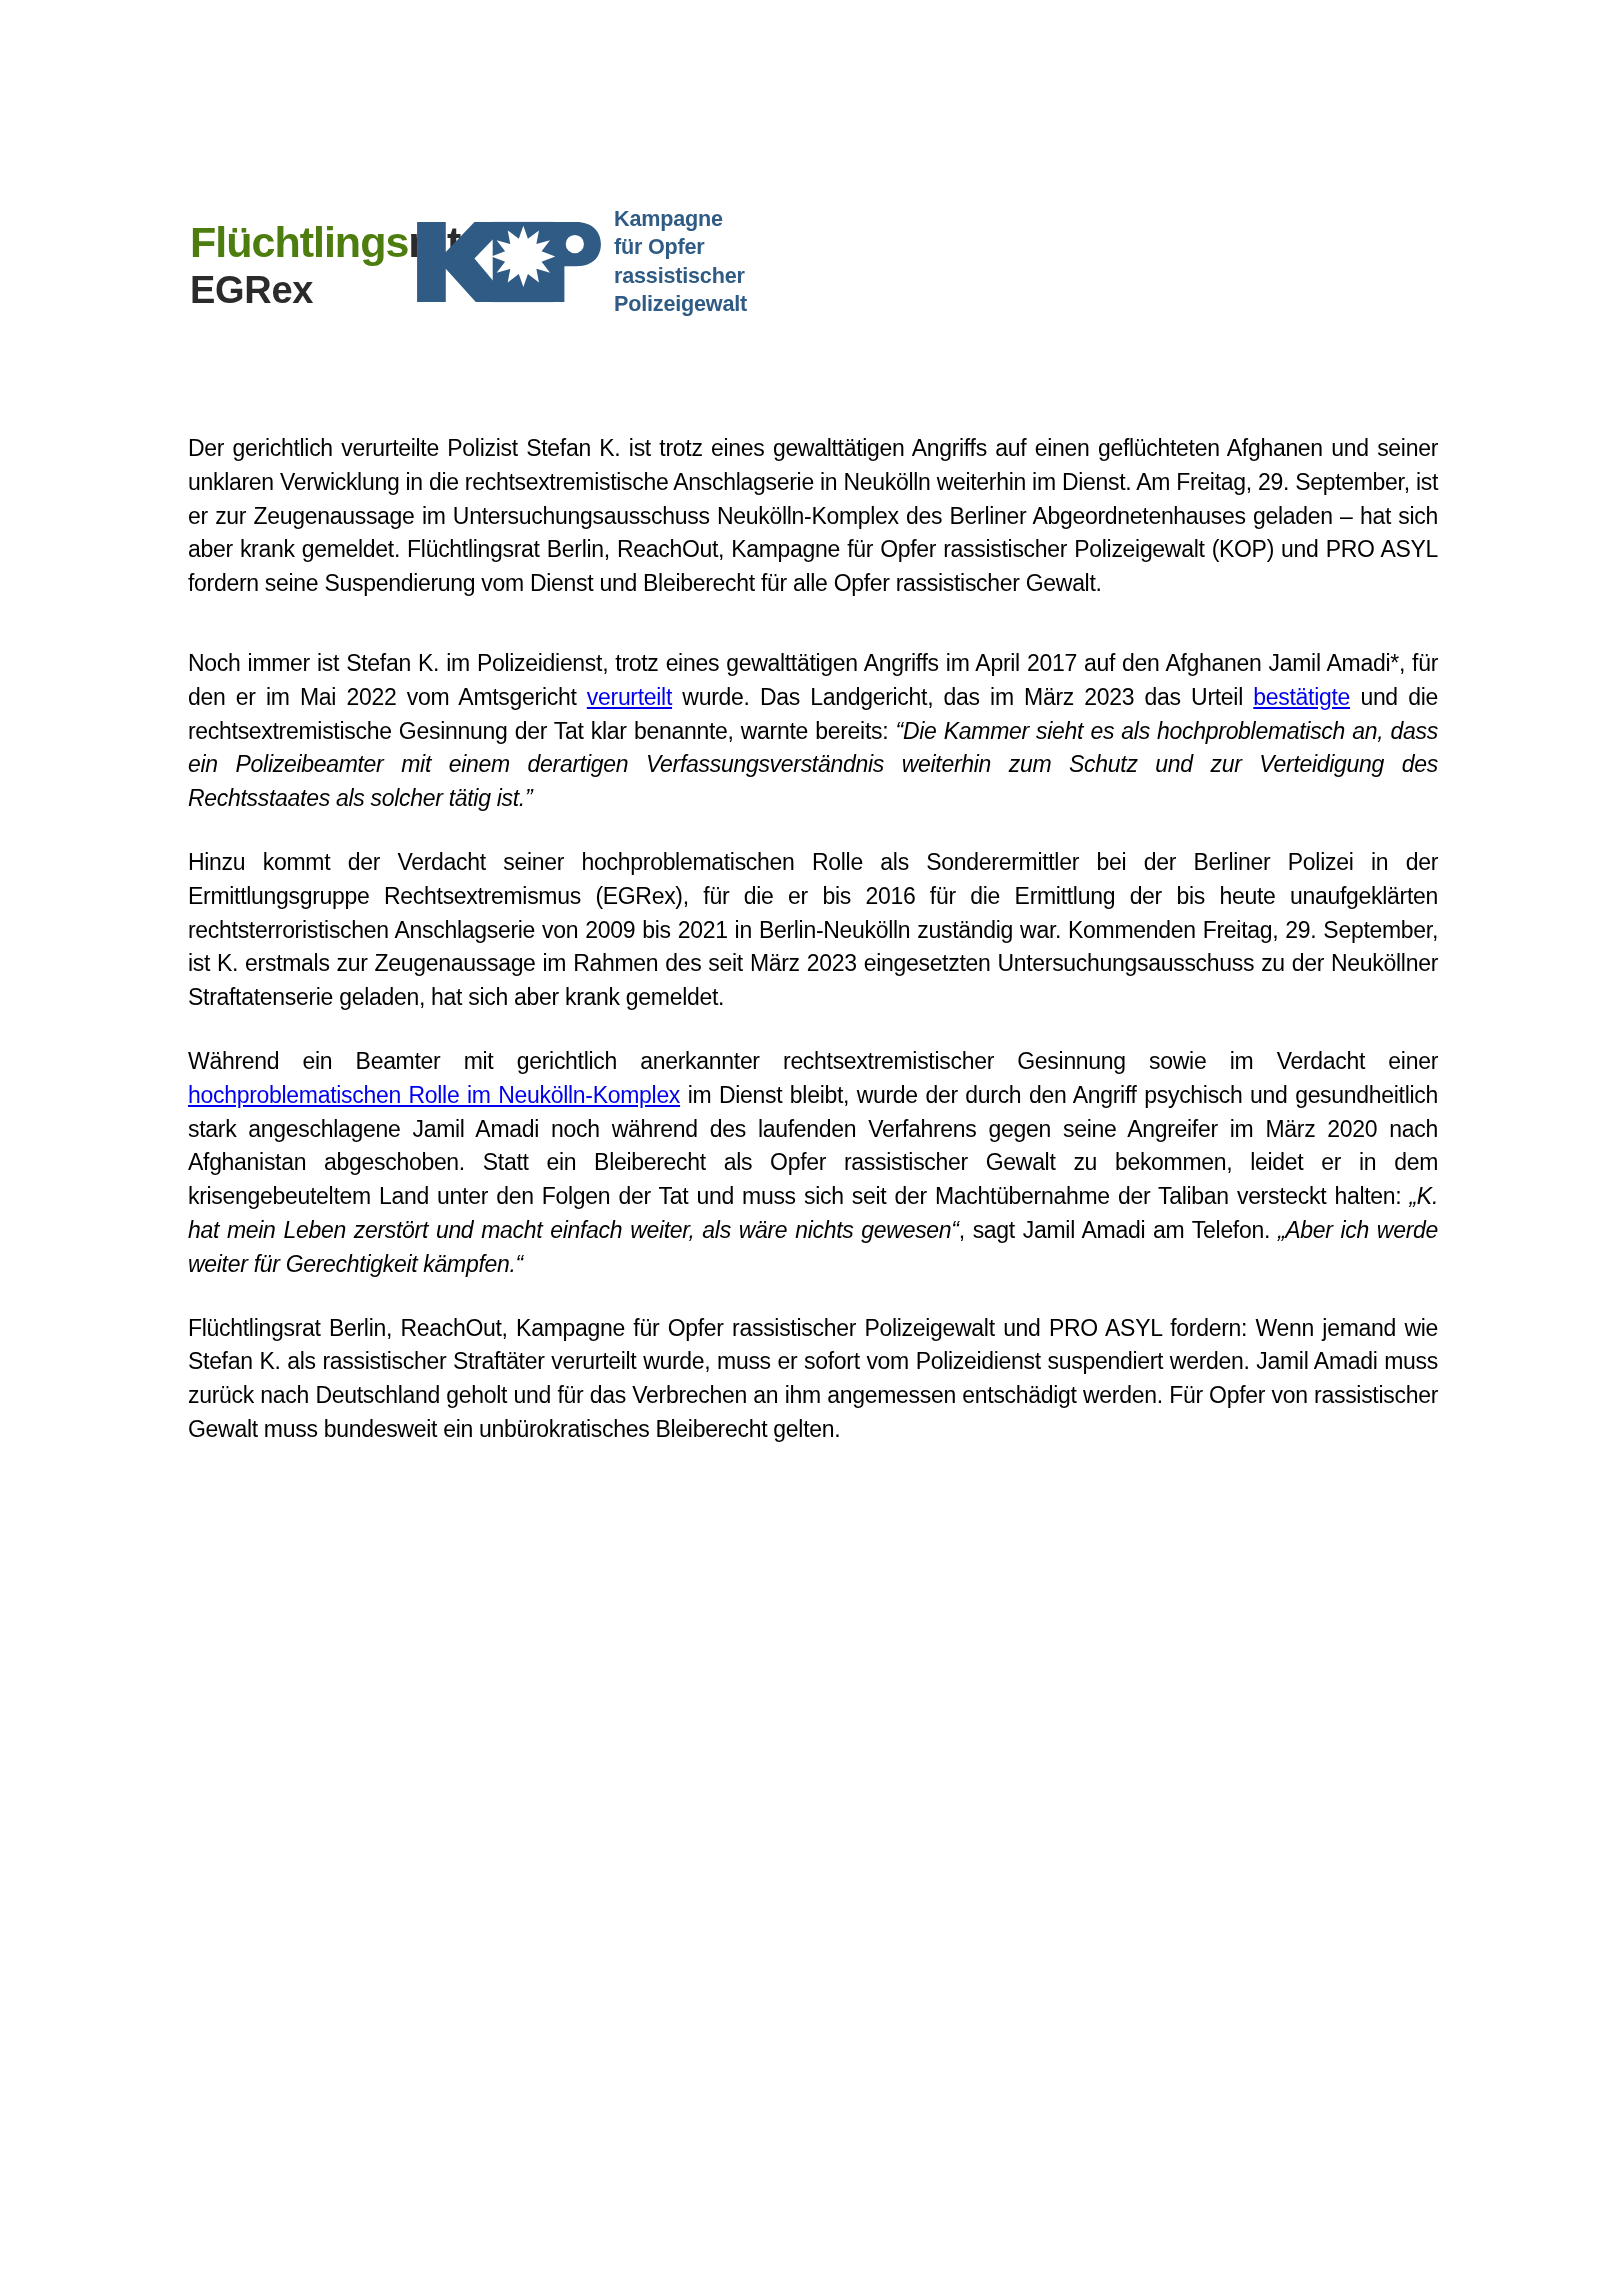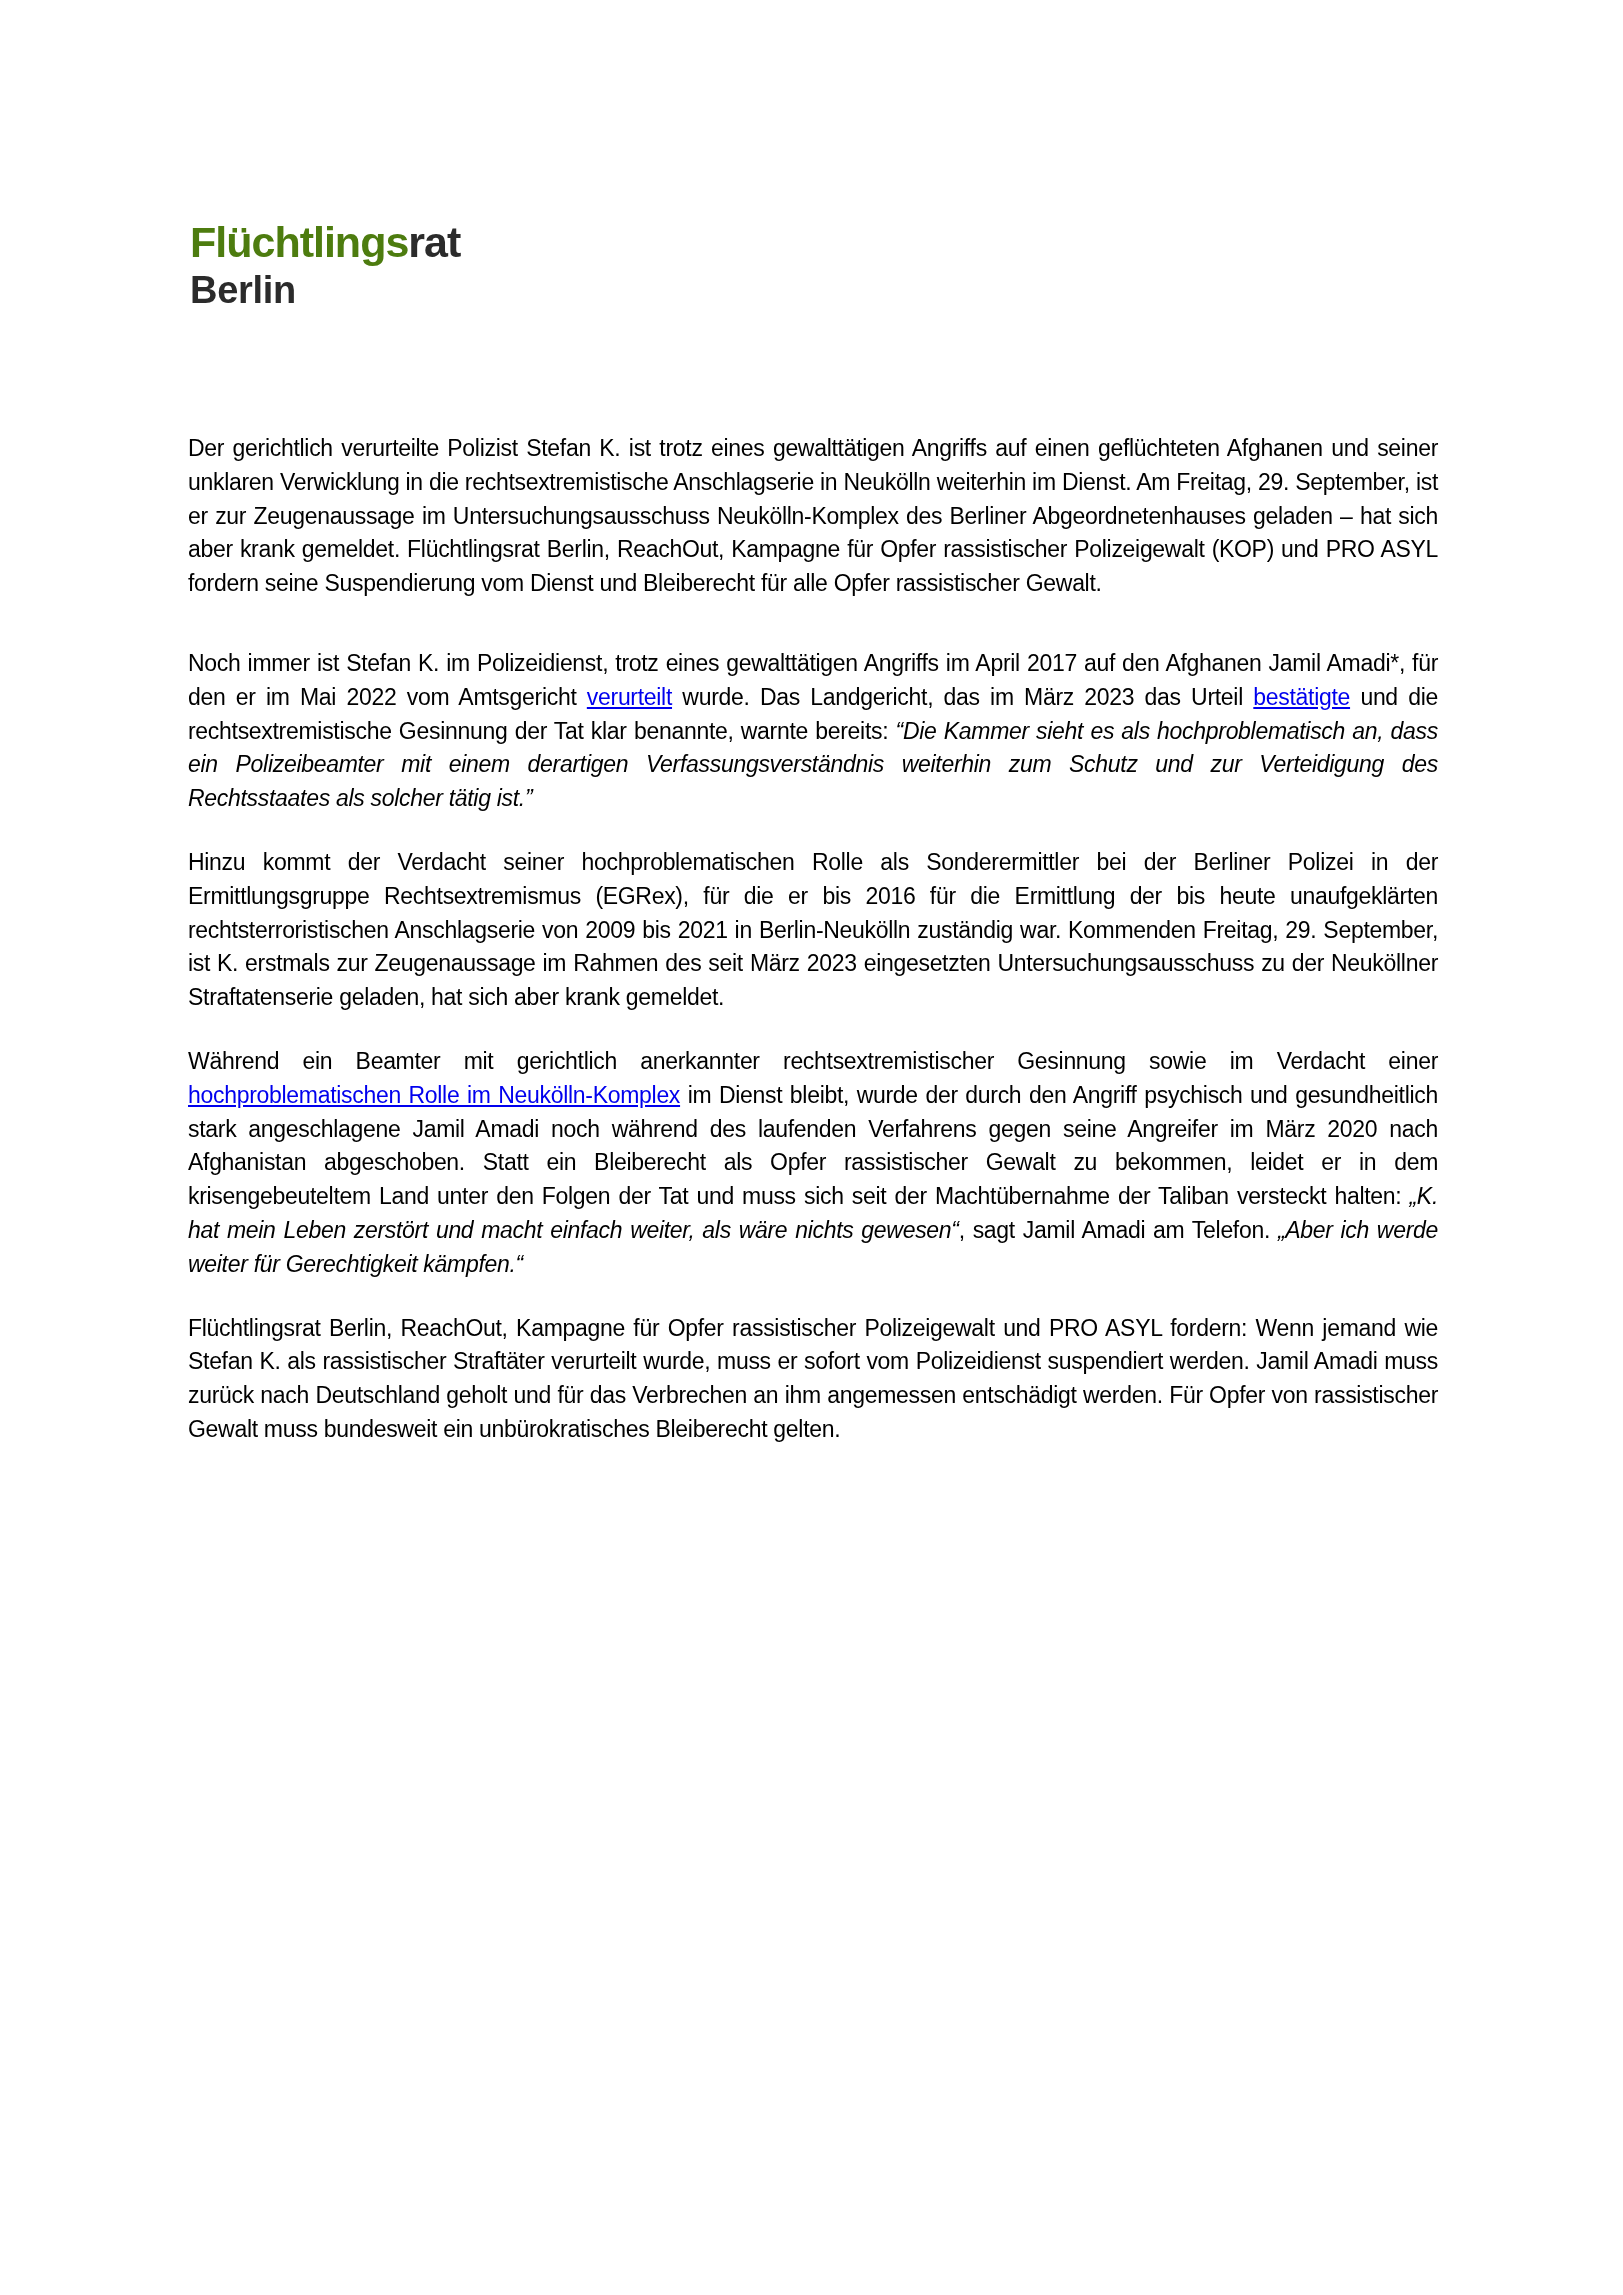--- a/index.html
+++ b/index.html
@@ -199,23 +199,49 @@
 <body>
 
 <div class="page">
 
   <div class="logo-bar">
 
     <div class="logo-fr">
       <div class="l1">
         <span class="red">Flüchtlings</span><span class="dark">rat</span>
       </div>
-      <div class="l2">Berlin</div>
+      <div class="l2">EGRex</div>
     </div>
 
+    <div class="logo-kop-wrap">
+      <div class="kop-mark">
+        <svg width="190" height="88" viewBox="0 0 290 135" aria-hidden="true">
+          <g fill="#2f5b84">
+
+            <path d="M4 6 h44 v46 L92 6 h54 L92 62 l56 67 H94 L48 78 v51 H4 Z"></path>
+
+            <rect x="120" y="6" width="94" height="123"></rect>
+
+            <path d="M196 6 h52 c24 0 38 14 38 34 c0 21 -14 34 -38 34 h-18 v55 h-34 Z"></path>
+          </g>
+
+          <g fill="#ffffff">
+            <path d="M167 12 l7 20 l17 -13 l-4 21 l21 -6 l-13 17 l21 8 l-21 8 l13 17 l-21 -6 l4 21 l-17 -13 l-7 20 l-7 -20 l-17 13 l4 -21 l-21 6 l13 -17 l-21 -8 l21 -8 l-13 -17 l21 6 l-4 -21 l17 13 Z"></path>
+          </g>
+
+          <circle cx="246" cy="40" r="14" fill="#ffffff"></circle>
+        </svg>
+      </div>
+      <div class="kop-lines">
+        <div>Kampagne</div>
+        <div>für Opfer</div>
+        <div>rassistischer</div>
+        <div>Polizeigewalt</div>
+      </div>
+    </div>
 
 
 
   </div>
 
   <div class="content">
 
 
 
     <div class="lead">Der gerichtlich verurteilte  Polizist Stefan K. ist trotz eines gewalttätigen Angriffs auf einen geflüchteten  Afghanen und seiner unklaren Verwicklung in die rechtsextremistische Anschlagserie in Neukölln weiterhin  im Dienst. Am Freitag, 29. September, ist er zur Zeugenaussage im Untersuchungsausschuss Neukölln-Komplex des Berliner  Abgeordnetenhauses geladen –  hat sich aber krank gemeldet.  Flüchtlingsrat Berlin, ReachOut, Kampagne für Opfer rassistischer Polizeigewalt (KOP) und PRO ASYL fordern seine Suspendierung vom Dienst und Bleiberecht für alle Opfer rassistischer Gewalt.</div>

